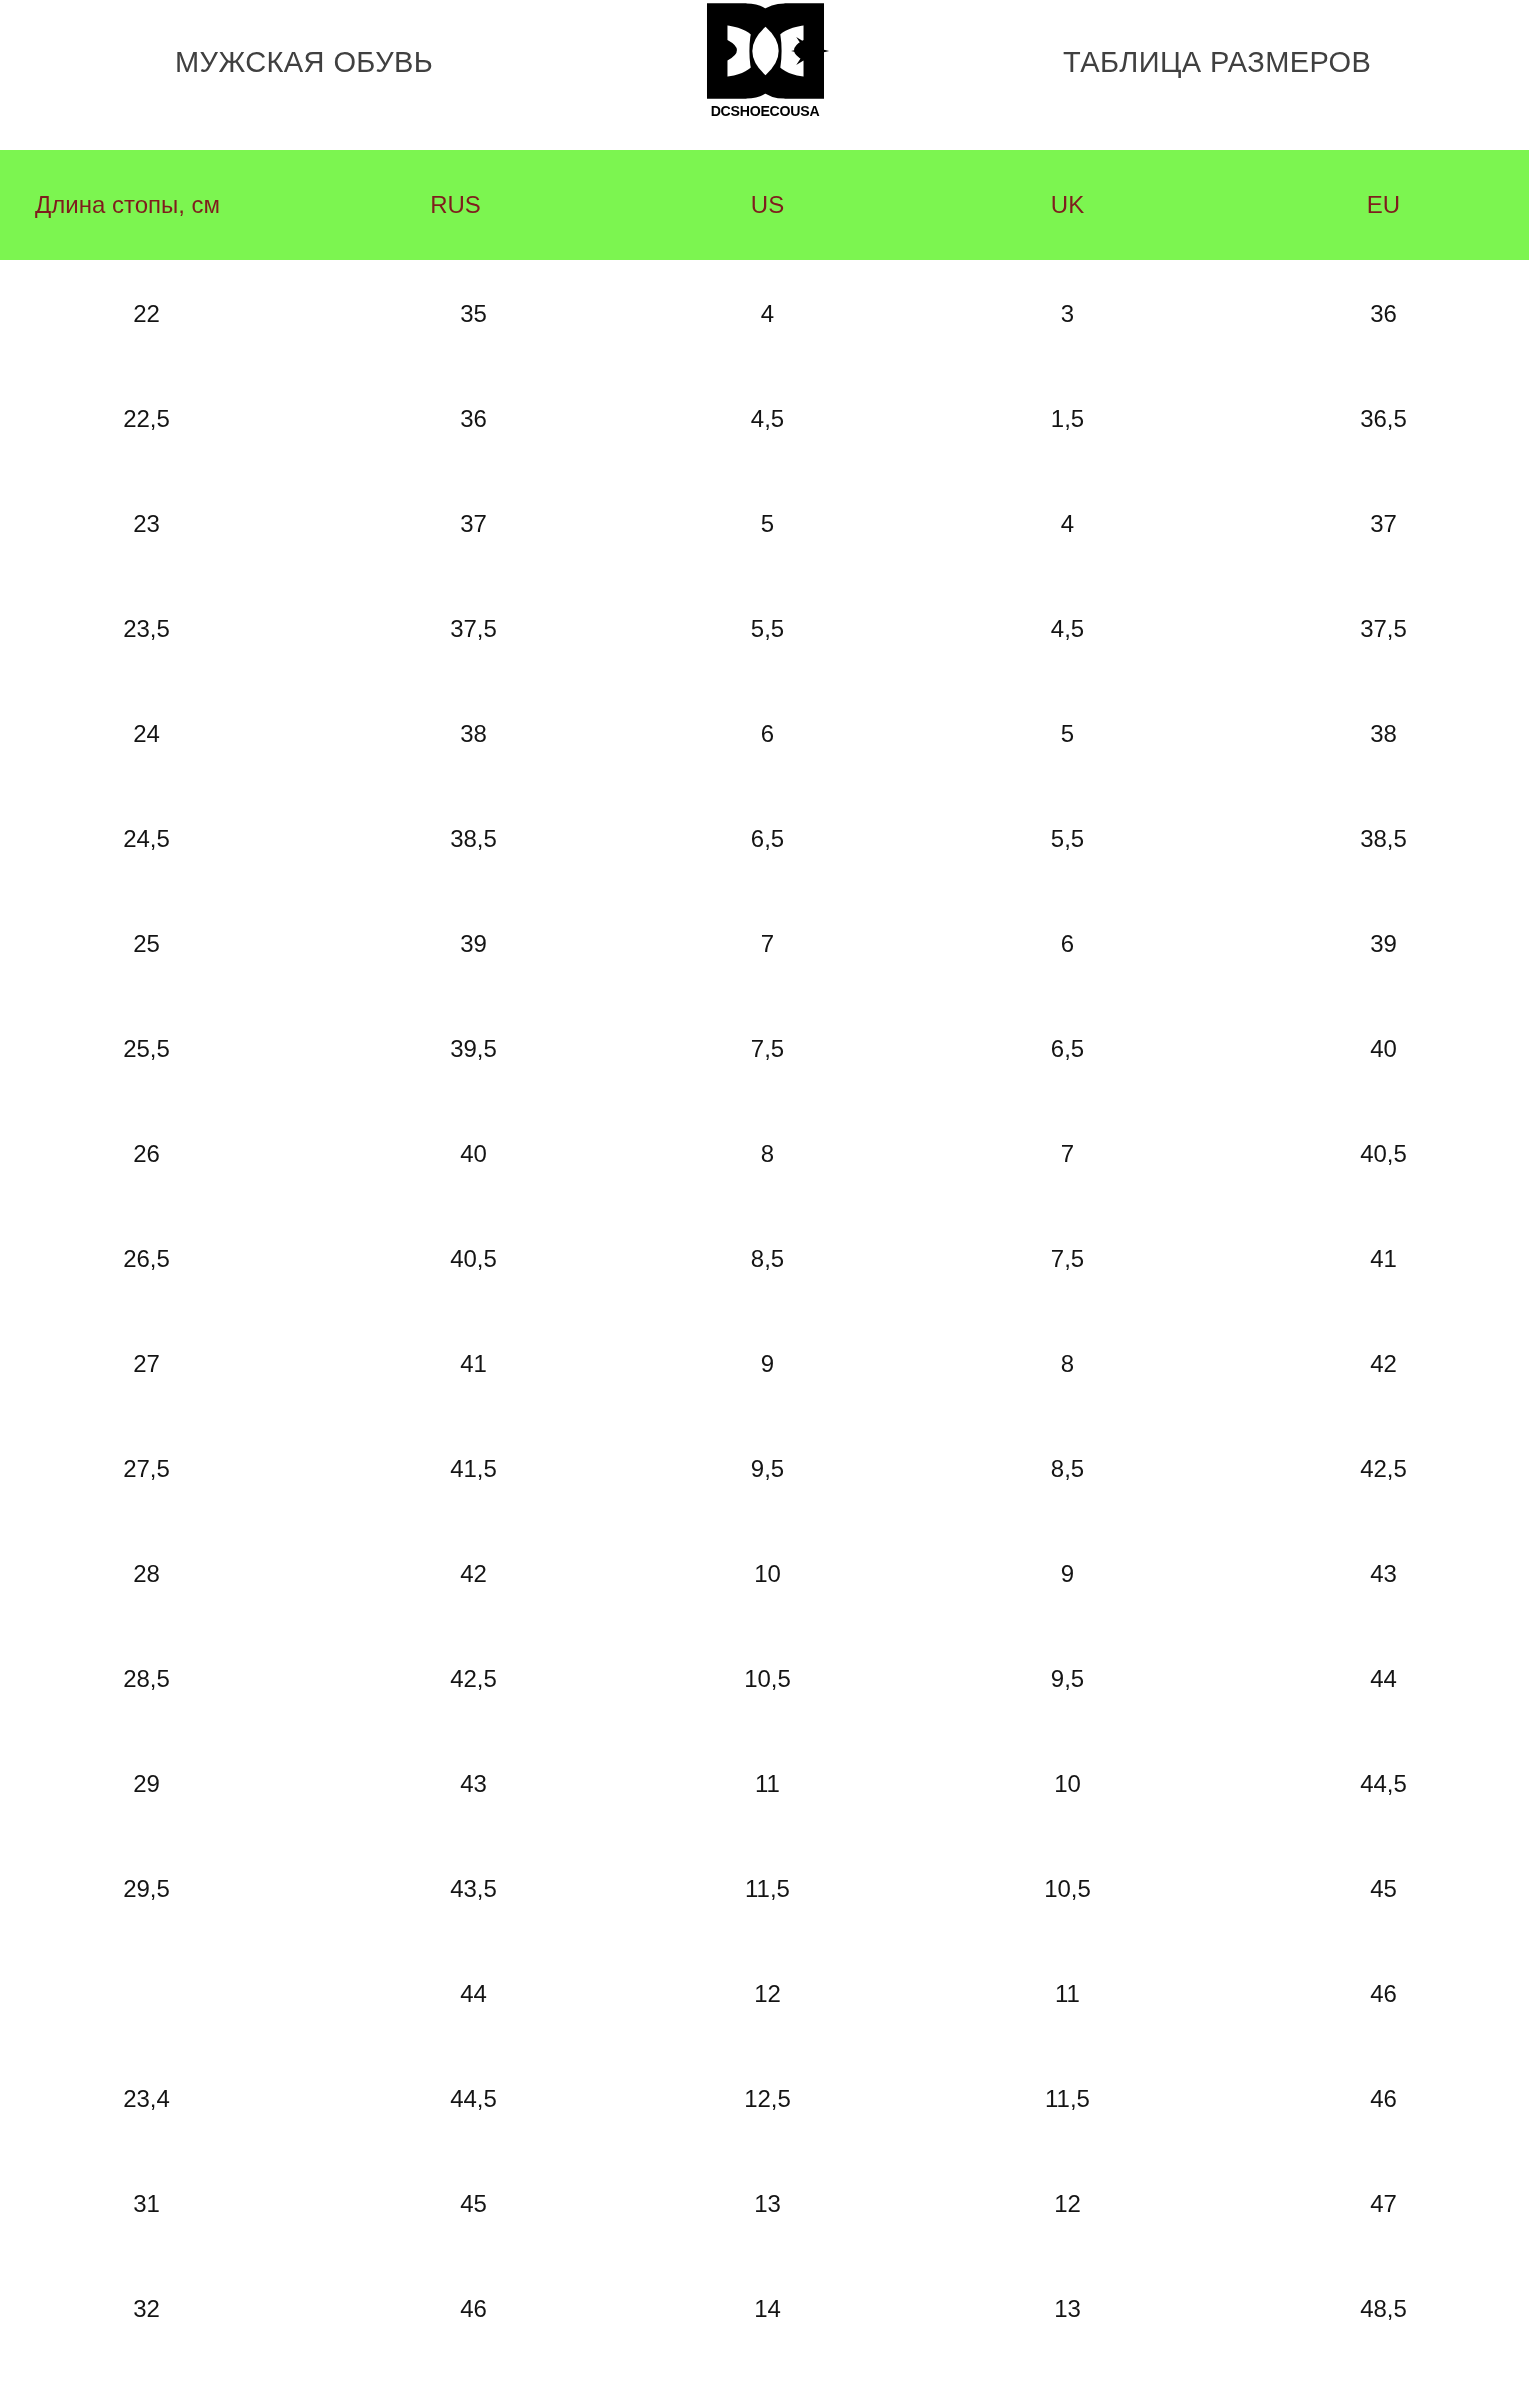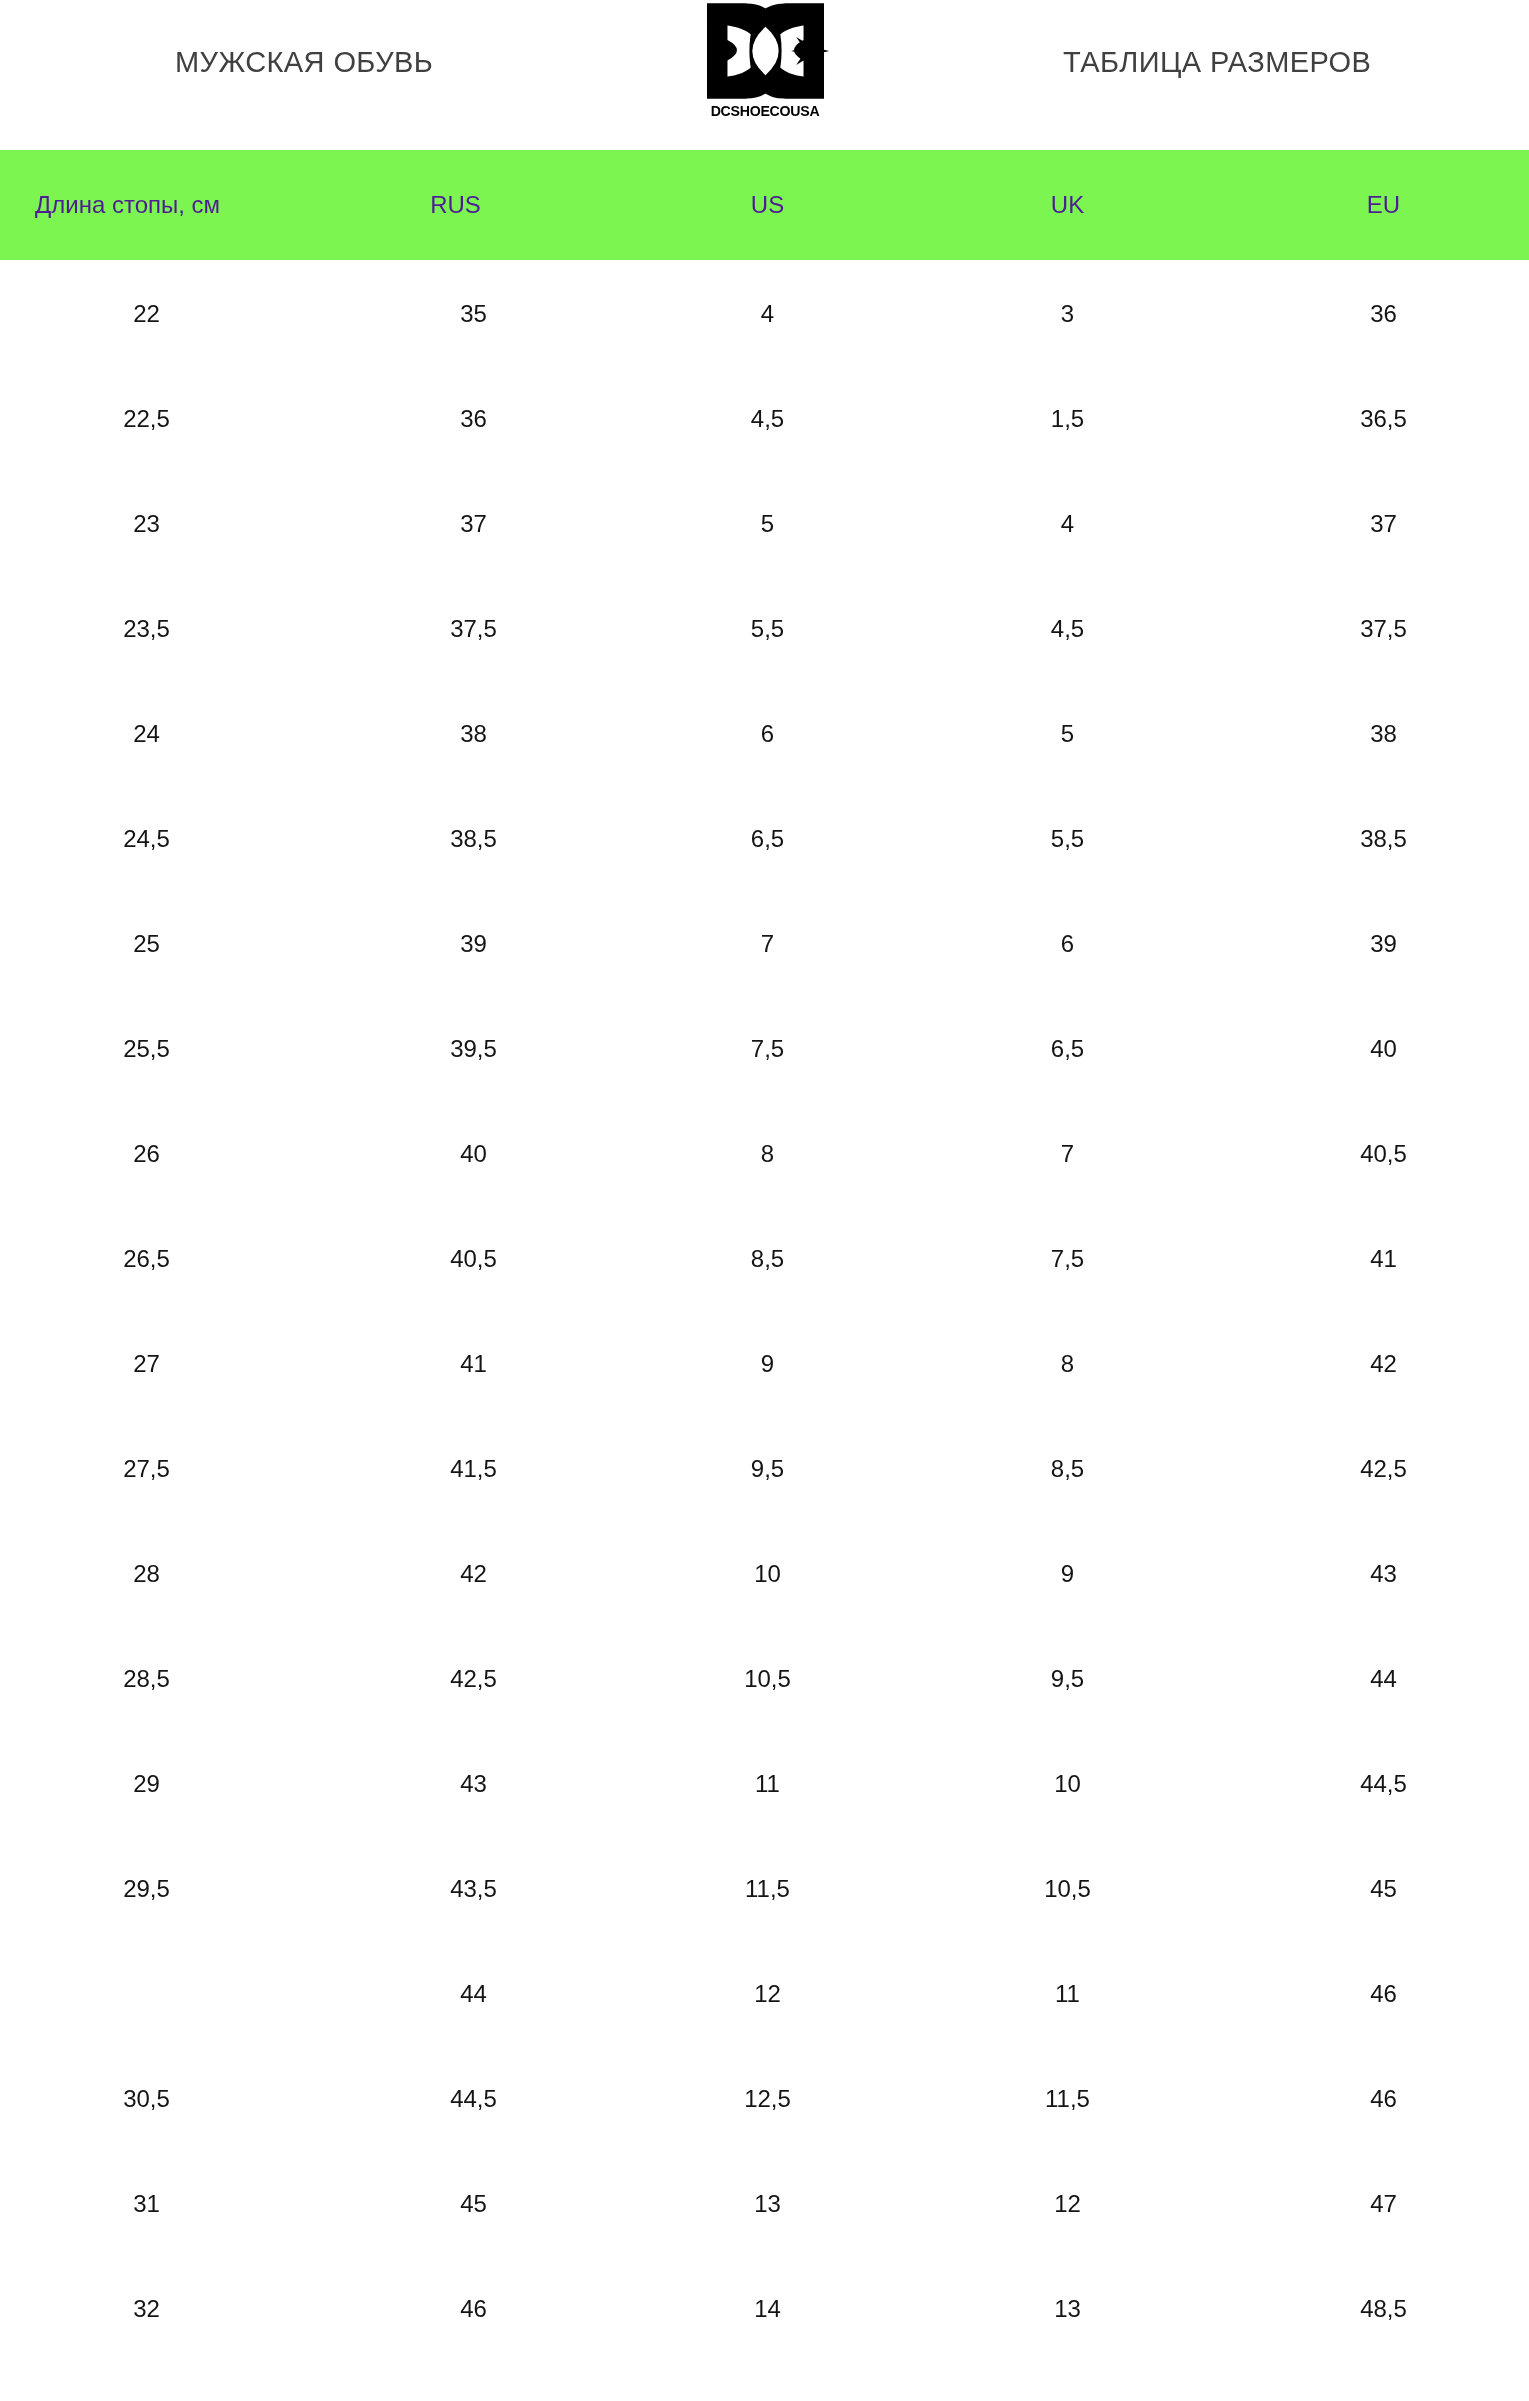--- a/index.html
+++ b/index.html
@@ -70,21 +70,21 @@
     height: 110px;
     background: #7cf550;
   }
   .head-cell {
     position: absolute;
     top: 0;
     height: 110px;
     line-height: 110px;
     font-size: 24px;
     font-weight: 400;
-    color: #4c1d95;
+    color: #7f1d1d;
     white-space: nowrap;
   }
   .head-cell.c0 { left: 35px;  text-align: left; }
   .head-cell.c1 { left: 338px;  width: 235px; text-align: center; }
   .head-cell.c2 { left: 650px;  width: 235px; text-align: center; }
   .head-cell.c3 { left: 950px; width: 235px; text-align: center; }
   .head-cell.c4 { left: 1266px; width: 235px; text-align: center; }
 
   
   .grid {
@@ -258,21 +258,21 @@
       <div class="cell c3">10,5</div>
       <div class="cell c4">45</div>
     </div>
     <div class="row">
       <div class="cell c1">44</div>
       <div class="cell c2">12</div>
       <div class="cell c3">11</div>
       <div class="cell c4">46</div>
     </div>
     <div class="row">
-      <div class="cell c0">30,5</div>
+      <div class="cell c0">23,4</div>
       <div class="cell c1">44,5</div>
       <div class="cell c2">12,5</div>
       <div class="cell c3">11,5</div>
       <div class="cell c4">46</div>
     </div>
     <div class="row">
       <div class="cell c0">31</div>
       <div class="cell c1">45</div>
       <div class="cell c2">13</div>
       <div class="cell c3">12</div>

